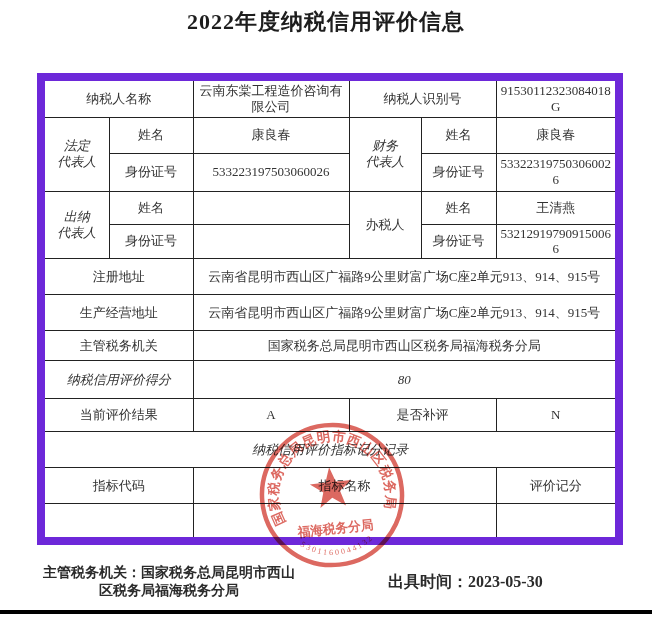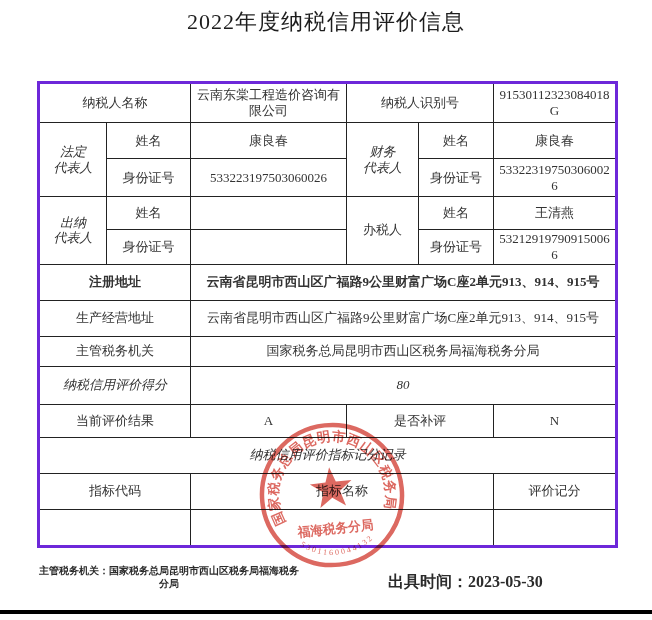--- a/index.html
+++ b/index.html
@@ -1,64 +1,64 @@
 <!DOCTYPE html>
 <html><head>
 <meta charset="utf-8">
 <style>
   * { margin: 0; padding: 0; box-sizing: border-box; }
   html, body { width: 652px; height: 620px; background: #ffffff; overflow: hidden; }
   body { position: relative; font-family: "Liberation Serif", "DejaVu Serif", serif; color: #333; }
 
   .page-title {
     position: absolute; top: 7px; left: 0; width: 652px;
-    text-align: center; font-size: 22px; font-weight: normal; color: #1d1d1d;
+    text-align: center; font-size: 22px; font-weight: bold; color: #1d1d1d;
     letter-spacing: 1px;
   }
 
   table.form {
-    position: absolute; left: 37px; top: 81px; width: 578px;
+    position: absolute; left: 37px; top: 73px; width: 578px;
     border-collapse: collapse; table-layout: fixed;
-    border: 3px solid #6d28d9;
+    border: 8px solid #6d28d9;
   }
   table.form td {
     border: 1px solid #222;
     text-align: center; vertical-align: middle;
     font-size: 13px; line-height: 1.22; color: #333;
     padding: 1px 3px;
     overflow: hidden;
   }
   td.wrap-label { white-space: pre-line; font-style: italic; }
   td.num { word-break: break-all; letter-spacing: 0; }
   tr.r1 td { height: 40px; }
   tr.r2 td { height: 36px; }
   tr.r3 td { height: 38px; }
   tr.r4 td { height: 33px; }
   tr.r5 td { height: 33px; }
-  tr.r6 td { height: 36px; font-weight: bold; }
+  tr.r6 td { height: 36px; }
   tr.r7 td { height: 36px; }
   tr.r8 td { height: 30px; }
   tr.r9 td { height: 38px; font-style: italic; }
   tr.r10 td { height: 33px; text-align: center; }
   tr.r11 td { height: 36px; font-style: italic; }
   tr.r12 td { height: 36px; }
   tr.r13 td { height: 37px; }
 
   .stamp {
     position: absolute; left: 252px; top: 415px; width: 160px; height: 160px;
     color: #d5483e;
     opacity: 0.82;
     transform: rotate(-6deg);
     mix-blend-mode: multiply;
     pointer-events: none;
   }
 
   .footer-left {
     position: absolute; left: 38px; top: 564px; width: 262px;
-    font-size: 10px; font-weight: 600; color: #2b2b2b;
+    font-size: 14px; font-weight: 600; color: #2b2b2b;
     text-align: center; line-height: 1.3;
   }
   .footer-right {
     position: absolute; left: 388px; top: 572px;
     font-size: 16px; font-weight: 600; color: #2b2b2b;
   }
   .page-edge {
     position: absolute; left: 0; top: 610px; width: 652px; height: 4px;
     background: #000;
   }

